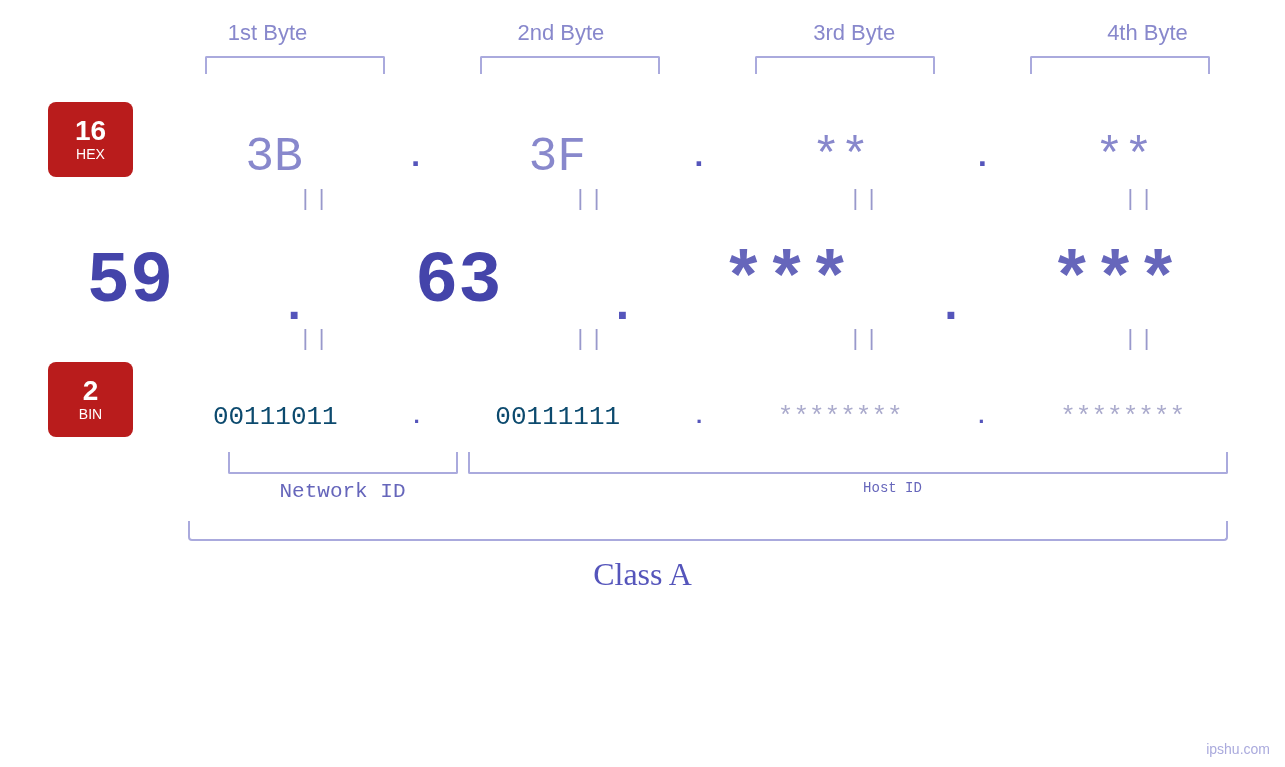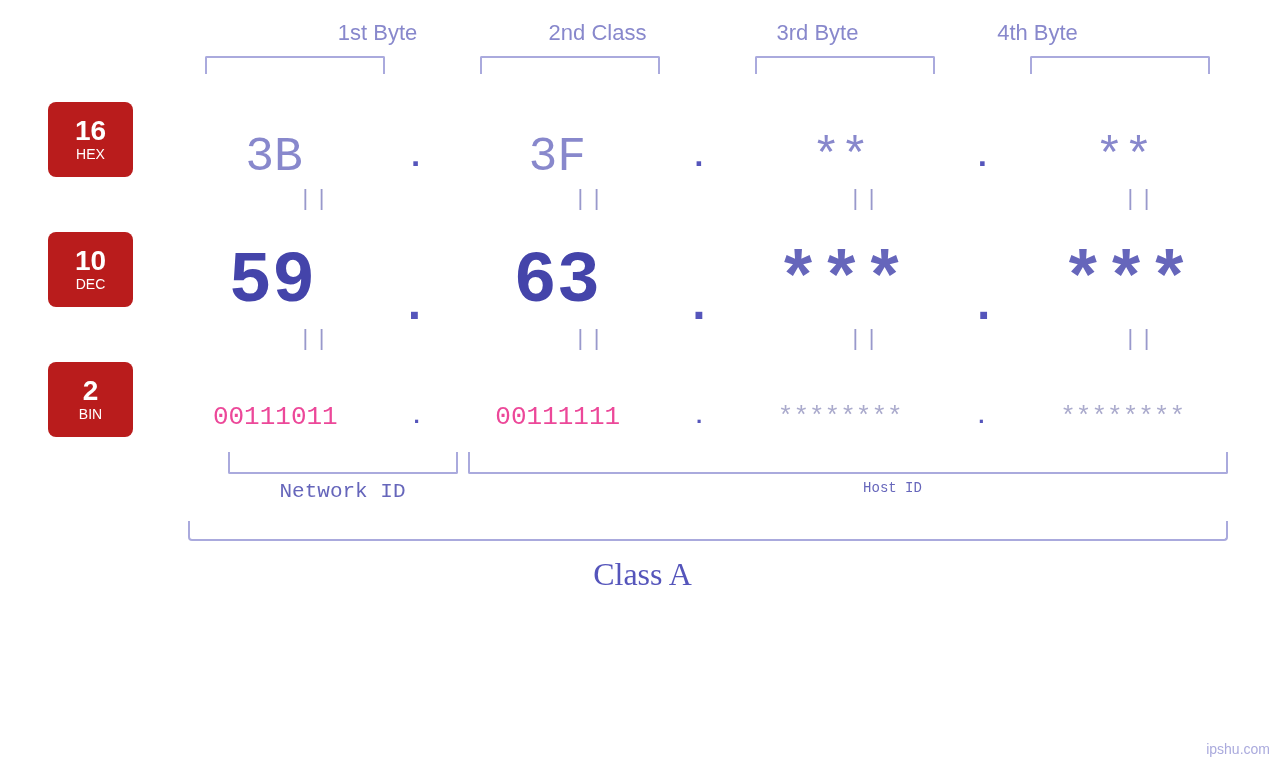--- a/index.html
+++ b/index.html
@@ -21,21 +21,21 @@
       flex-direction: column;
       align-items: center;
       padding-top: 20px;
     }
 
     
     .byte-headers {
       display: flex;
       width: 1100px;
       margin-left: 130px;
-      justify-content: center;
+      justify-content: space-between;
       margin-bottom: 10px;
     }
 
     .byte-header {
       color: #8888cc;
       font-size: 22px;
       font-family: Arial, sans-serif;
       width: 220px;
       text-align: center;
     }
@@ -131,21 +131,21 @@
 
     .dec-dot {
       color: #5555bb;
       font-size: 48px;
       font-weight: bold;
       margin-bottom: -10px;
     }
 
     
     .bin-value {
-      color: #ec4899;
+      color: #0c4a6e;
       font-size: 26px;
     }
 
     
     .equals-row {
       display: flex;
       width: 1100px;
       margin-left: 170px;
       justify-content: space-around;
       height: 30px;
@@ -190,21 +190,21 @@
       color: #aaaacc;
     }
   </style>
 </head>
 <body>
 
 <div class="main-container">
 
   <div class="byte-headers">
     <div class="byte-header">1st Byte</div>
-    <div class="byte-header">2nd Class</div>
+    <div class="byte-header">2nd Byte</div>
     <div class="byte-header">3rd Byte</div>
     <div class="byte-header">4th Byte</div>
   </div>
 
   <div class="bracket-row">
     <div class="bracket"></div>
     <div class="bracket"></div>
     <div class="bracket"></div>
     <div class="bracket"></div>
   </div>
@@ -226,24 +226,20 @@
   </div>
 
   <div class="equals-row">
     <div class="equals-group">||</div>
     <div class="equals-group">||</div>
     <div class="equals-group">||</div>
     <div class="equals-group">||</div>
   </div>
 
   <div class="data-row" style="height: 110px;">
-    <div class="badge">
-      <span class="badge-number">10</span>
-      <span class="badge-label">DEC</span>
-    </div>
     <div class="values-row" style="align-items: flex-end; padding-bottom: 10px;">
       <span class="byte-value dec-value">59</span>
       <span class="dec-dot">.</span>
       <span class="byte-value dec-value">63</span>
       <span class="dec-dot">.</span>
       <span class="byte-value dec-value asterisk-dec">***</span>
       <span class="dec-dot">.</span>
       <span class="byte-value dec-value asterisk-dec">***</span>
     </div>
   </div>

